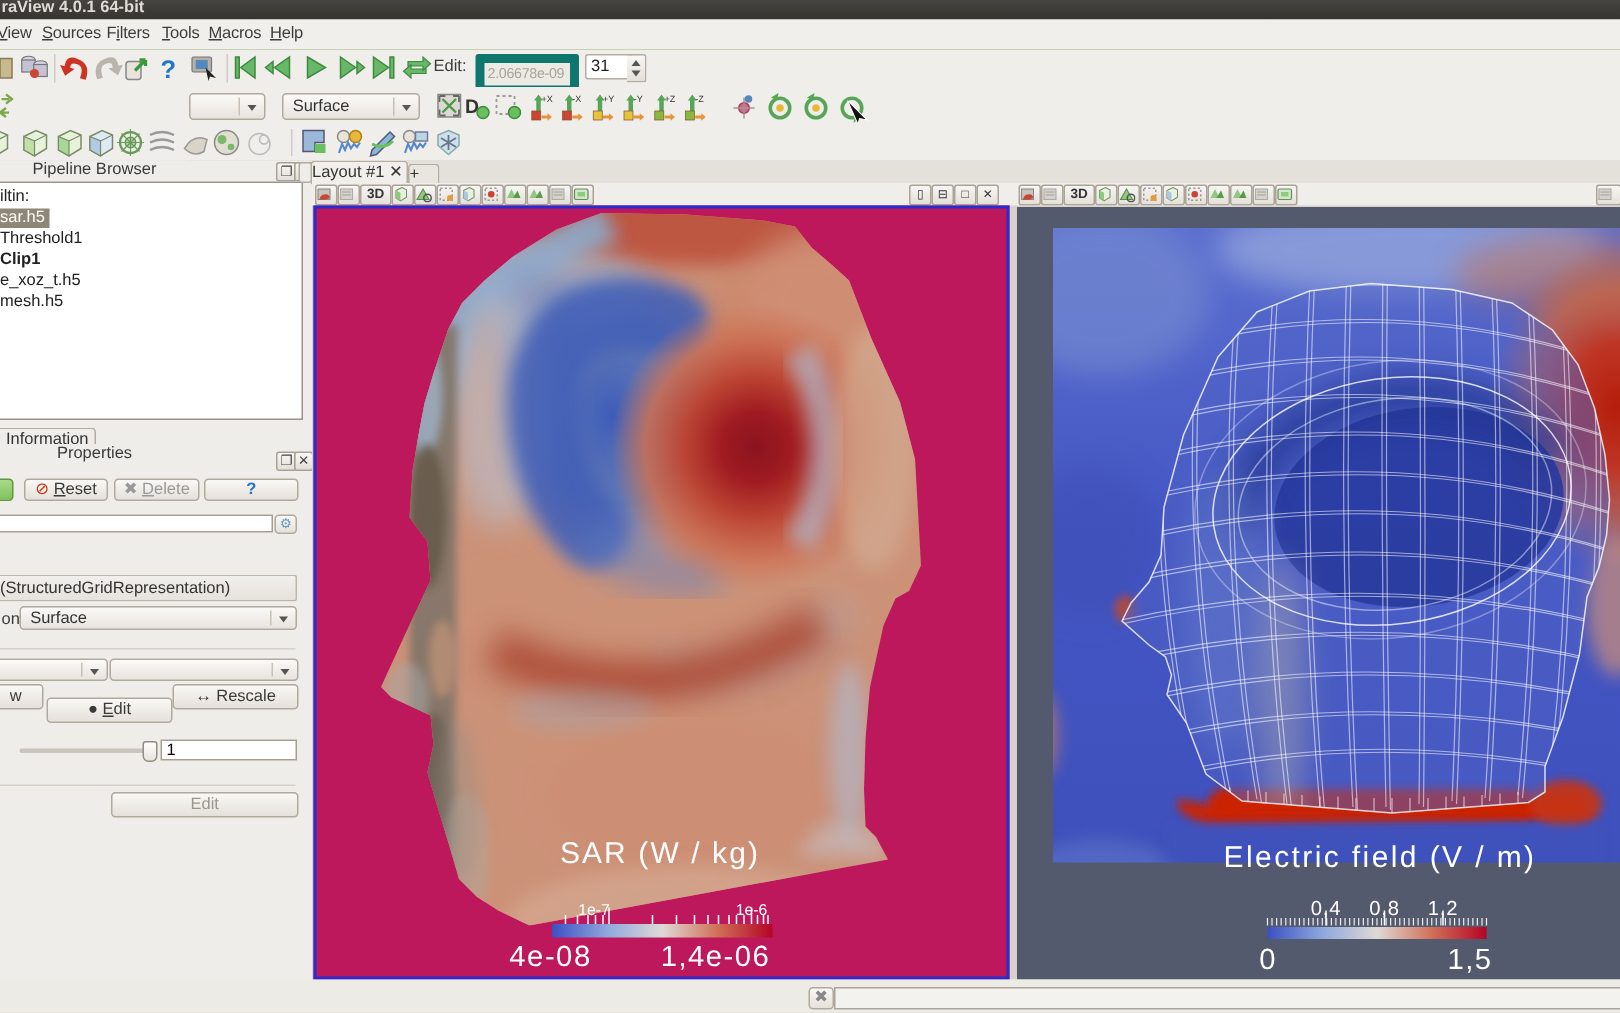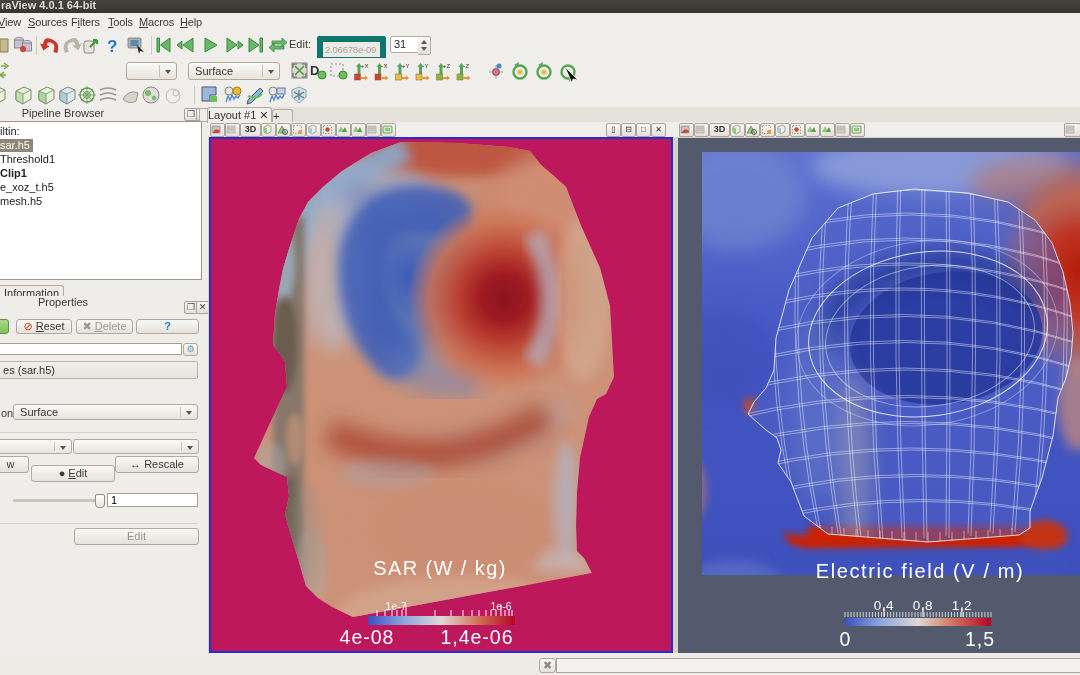--- a/index.html
+++ b/index.html
@@ -269,21 +269,21 @@
 <div class="panelhdr abs" style="top:296px">Properties</div>
 <div class="hbtn abs" style="left:184px;top:301px">❐</div>
 <div class="hbtn abs" style="left:196px;top:301px;width:11px">✕</div>
 <div id="props" class="abs" style="left:0;top:313px;width:208px;height:340px;">
  <div class="btn" style="left:-6px;top:6px;width:13px;height:13px;background:linear-gradient(#a8d98a,#7fc25a);border-color:#5f9440;"></div>
  <div class="btn" style="left:16px;top:6px;width:54px;height:13px;line-height:13px;"><span style="color:#cc3311">⊘</span> <u>R</u>eset</div>
  <div class="btn" style="left:76px;top:6px;width:55px;height:13px;line-height:13px;color:#999;">✖ <u>D</u>elete</div>
  <div class="btn" style="left:136px;top:6px;width:61px;height:13px;line-height:13px;color:#2277cc;font-weight:bold;">?</div>
  <div class="fld" style="left:-2px;top:30px;width:182px;height:10px;"></div>
  <div class="btn" style="left:183px;top:30px;width:13px;height:11px;font-size:9px;line-height:11px;color:#6699bb;">⚙</div>
- <div class="secbar" style="top:48px;">&nbsp;es (sar.h5)</div>
+ <div class="secbar" style="top:70px;">(StructuredGridRepresentation)</div>
  <div class="slabel" style="left:1px;top:94px;">on</div>
  <div class="combo" style="left:13px;top:91px;width:183px;height:14px;line-height:14px;">&nbsp;&nbsp;Surface<span class="sepl"></span><span class="arr"></span></div>
  <div class="abs" style="left:0;top:119px;width:197px;height:1px;background:#d5d1c9;"></div>
  <div class="combo" style="left:-4px;top:126px;width:74px;height:13px;">
       <span class="sepl"></span>
       <span class="arr"></span>
     </div>
  <div class="combo" style="left:73px;top:126px;width:124px;height:13px;">
       <span class="sepl"></span>
       <span class="arr"></span>

